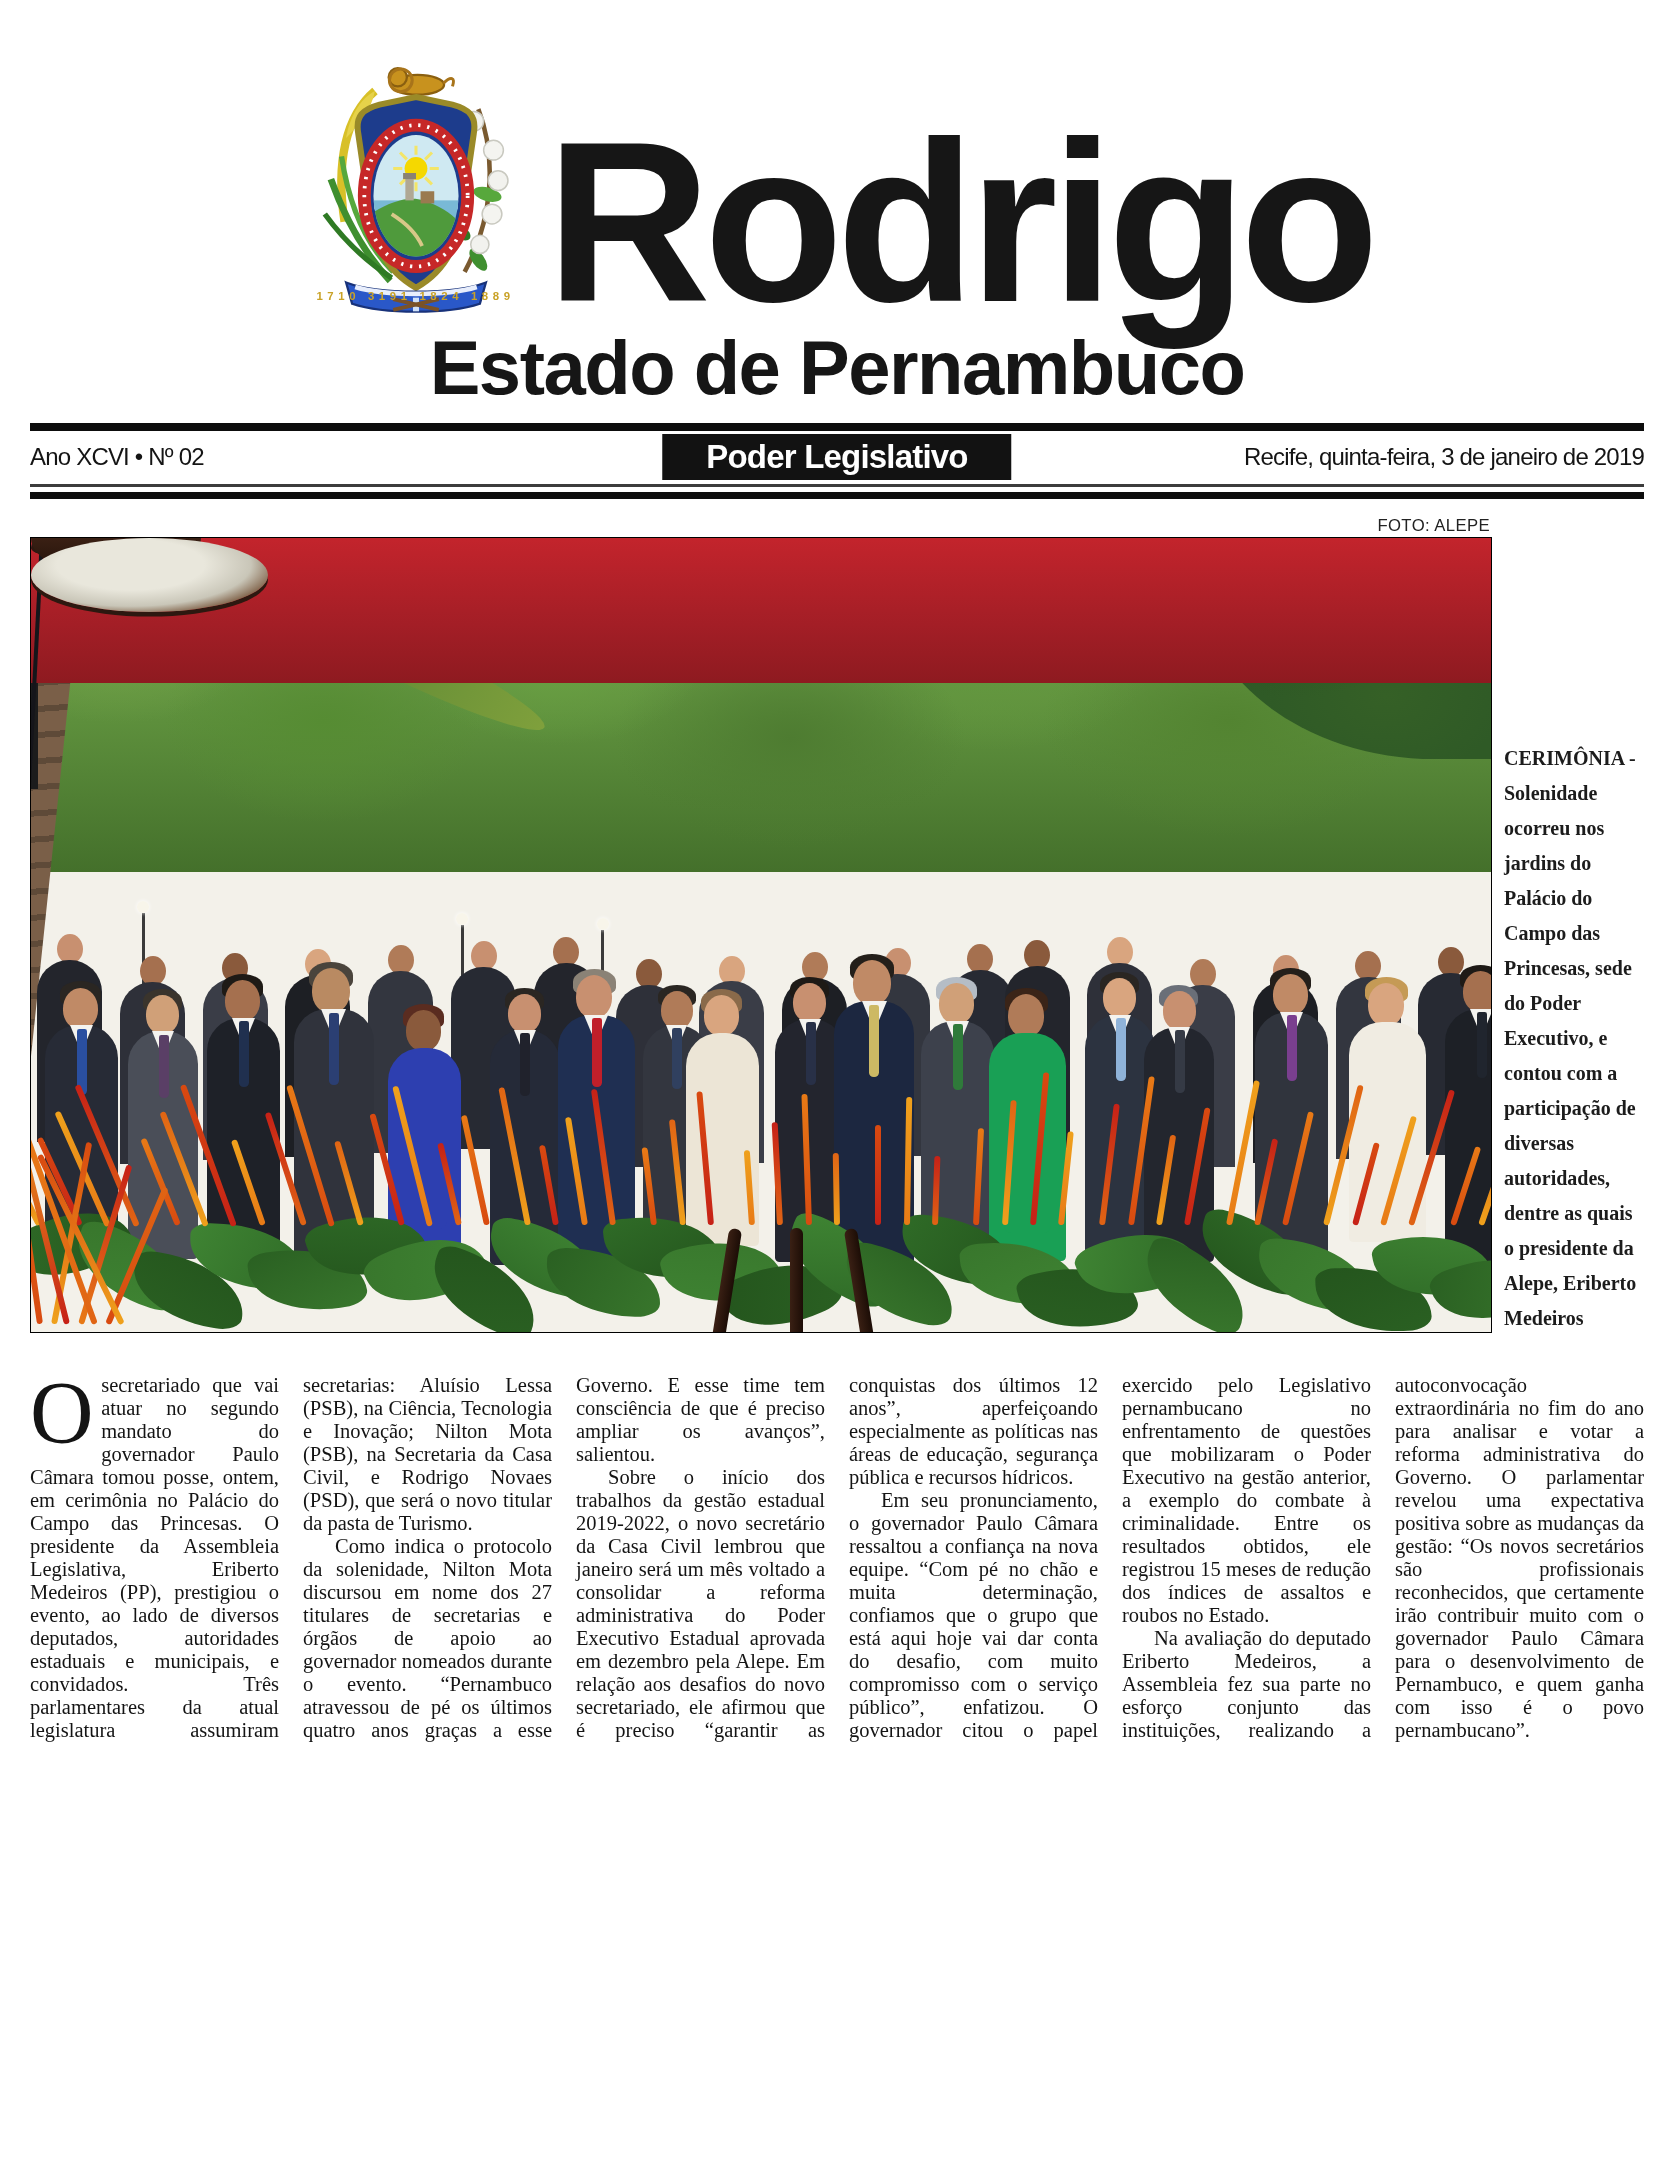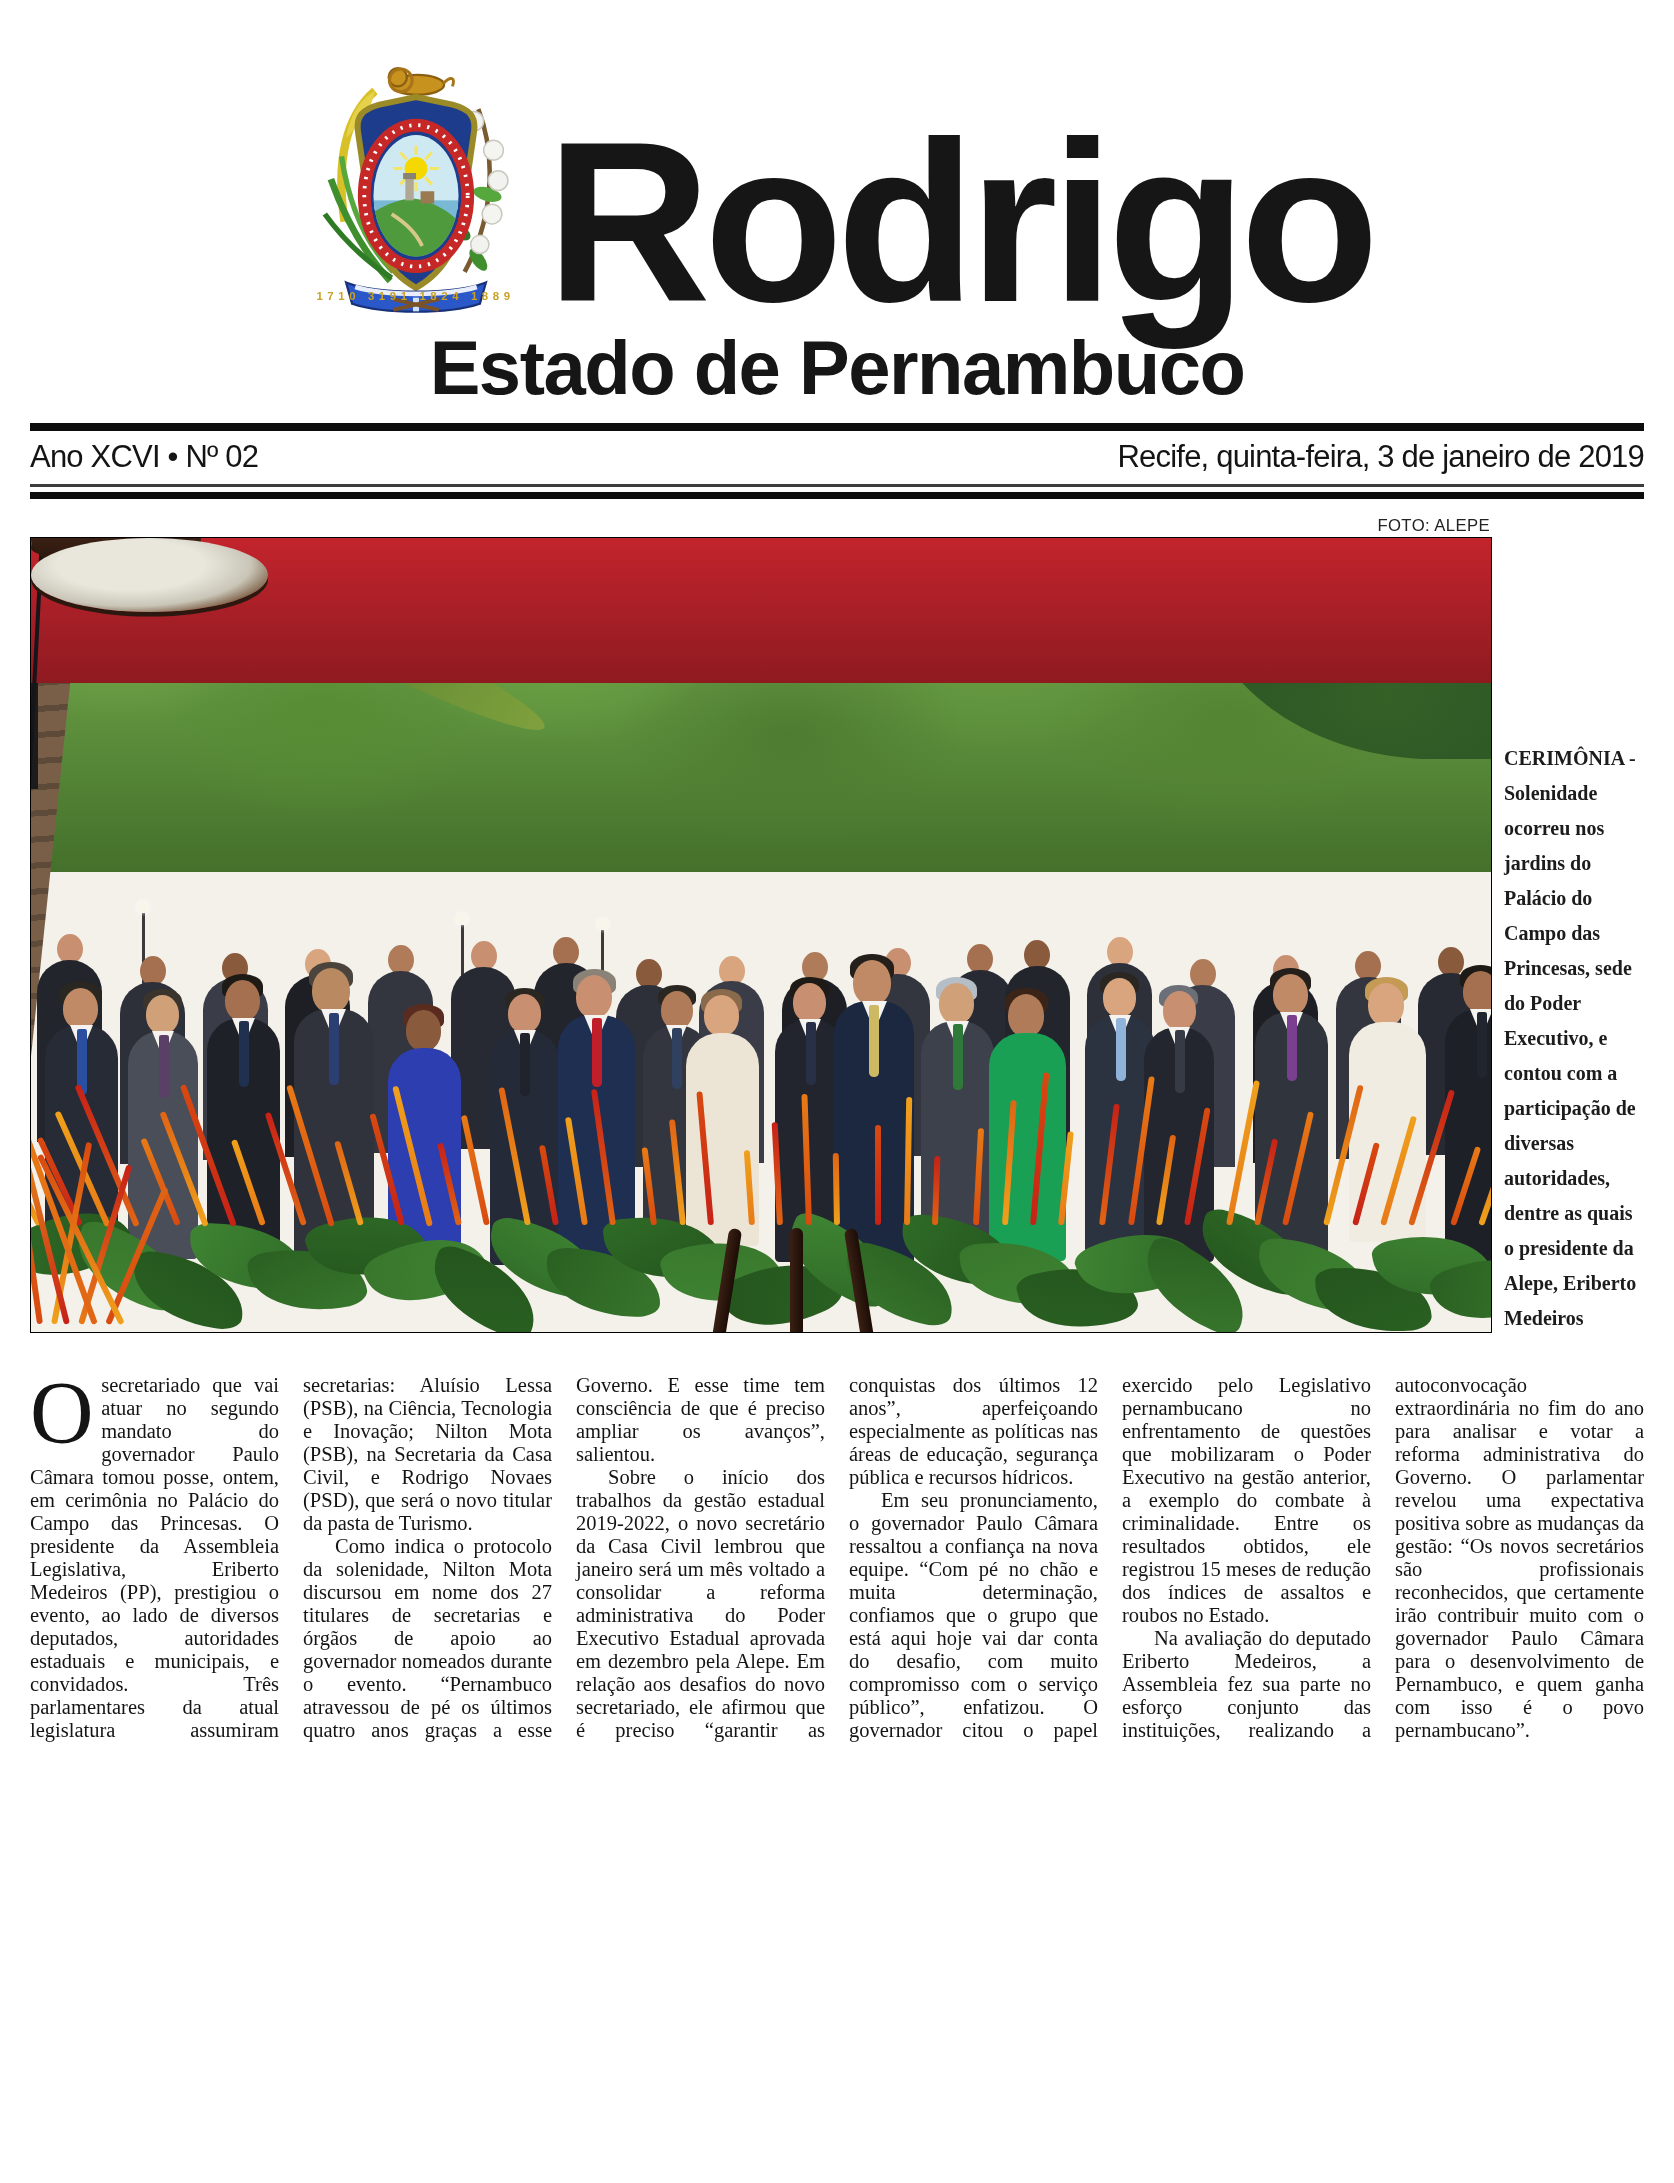--- a/index.html
+++ b/index.html
@@ -12,21 +12,21 @@
   .mast-word{font-size:228px;font-weight:700;letter-spacing:-6.8px;line-height:.82;color:#161616;}
   .crest-wrap{position:relative;width:228px;height:251px;flex:0 0 auto;}
   .crest-wrap svg{width:100%;height:100%;display:block;}
   .crest-years{position:absolute;left:0;right:0;bottom:13.7px;text-align:center;
                font-size:11.4px;font-weight:700;color:#c9a227;letter-spacing:4.6px;}
   .mast-sub{font-size:76px;font-weight:700;letter-spacing:-1.5px;text-align:center;margin-top:7.6px;color:#161616;}
 
   
   .rule-thick{height:8.4px;background:#0d0d0d;margin-top:12px;}
   .infobar{position:relative;height:49px;display:flex;align-items:center;justify-content:space-between;margin-top:1.5px;}
-  .infobar .edition,.infobar .date{font-size:31px;letter-spacing:-0.8px;color:#141414;}
+  .infobar .edition,.infobar .date{font-size:24px;letter-spacing:-0.8px;color:#141414;}
   .section-box{position:absolute;left:50%;transform:translateX(-50%);background:#121212;color:#fff;
                font-size:33px;font-weight:700;letter-spacing:-0.8px;padding:3.8px 44px;}
   .rule-double-a{height:3px;background:#3c3c3c;margin-top:3px;}
   .rule-double-b{height:6.8px;background:#0d0d0d;margin-top:4.6px;}
 
   
   .headline{margin-top:21px;text-align:center;font-weight:700;font-size:96px;line-height:1.14;
             letter-spacing:-3.8px;color:#141414;}
   .subheadline{margin-top:12px;text-align:center;font-size:40px;font-weight:400;letter-spacing:-0.8px;color:#1a1a1a;}
   .photo-credit{width:1460px;text-align:right;font-size:16.7px;font-weight:500;color:#222;margin-top:16.7px;letter-spacing:0.4px;}
@@ -185,20 +185,21 @@
         <div class="crest-years">1710  3191  1824  1889</div>
       </div>
       <div class="mast-word">Rodrigo</div>
     </div>
     <div class="mast-sub">Estado de Pernambuco</div>
 
     <div class="rule-thick"></div>
 
     <div class="infobar">
       <div class="edition">Ano XCVI • Nº 02</div>
+      <div class="section-box">Poder Legislativo</div>
       <div class="date">Recife, quinta-feira, 3 de janeiro de 2019</div>
     </div>
     <div class="rule-double-a"></div>
     <div class="rule-double-b"></div>
 
 
     <div class="photo-credit">FOTO: ALEPE</div>
 
     <div class="photo-row">
       <div class="photo">

